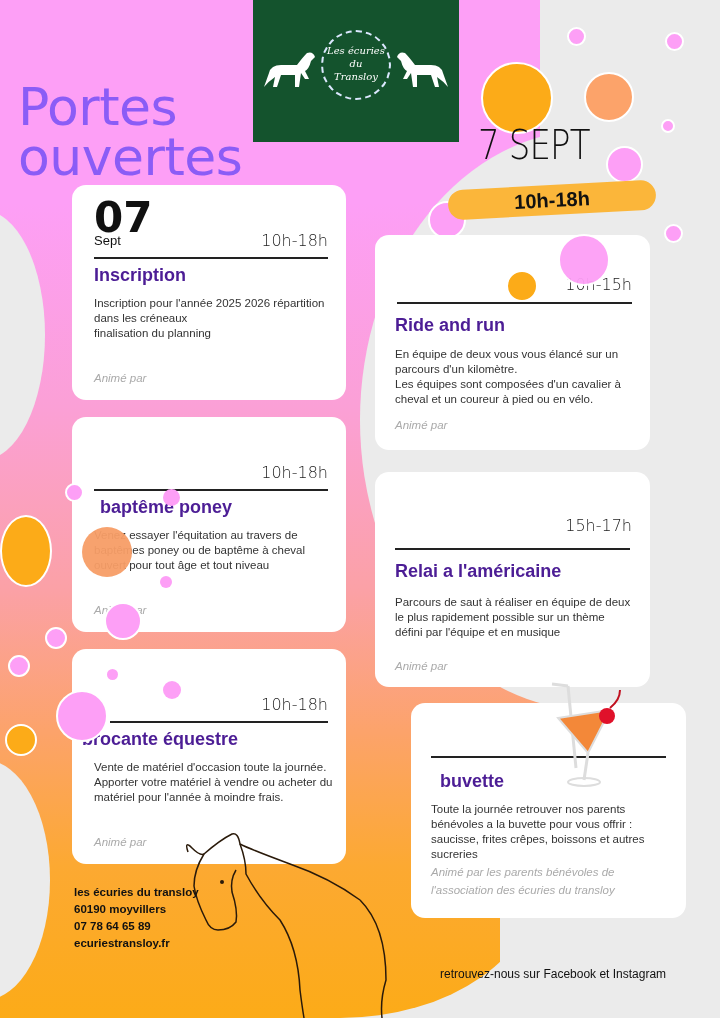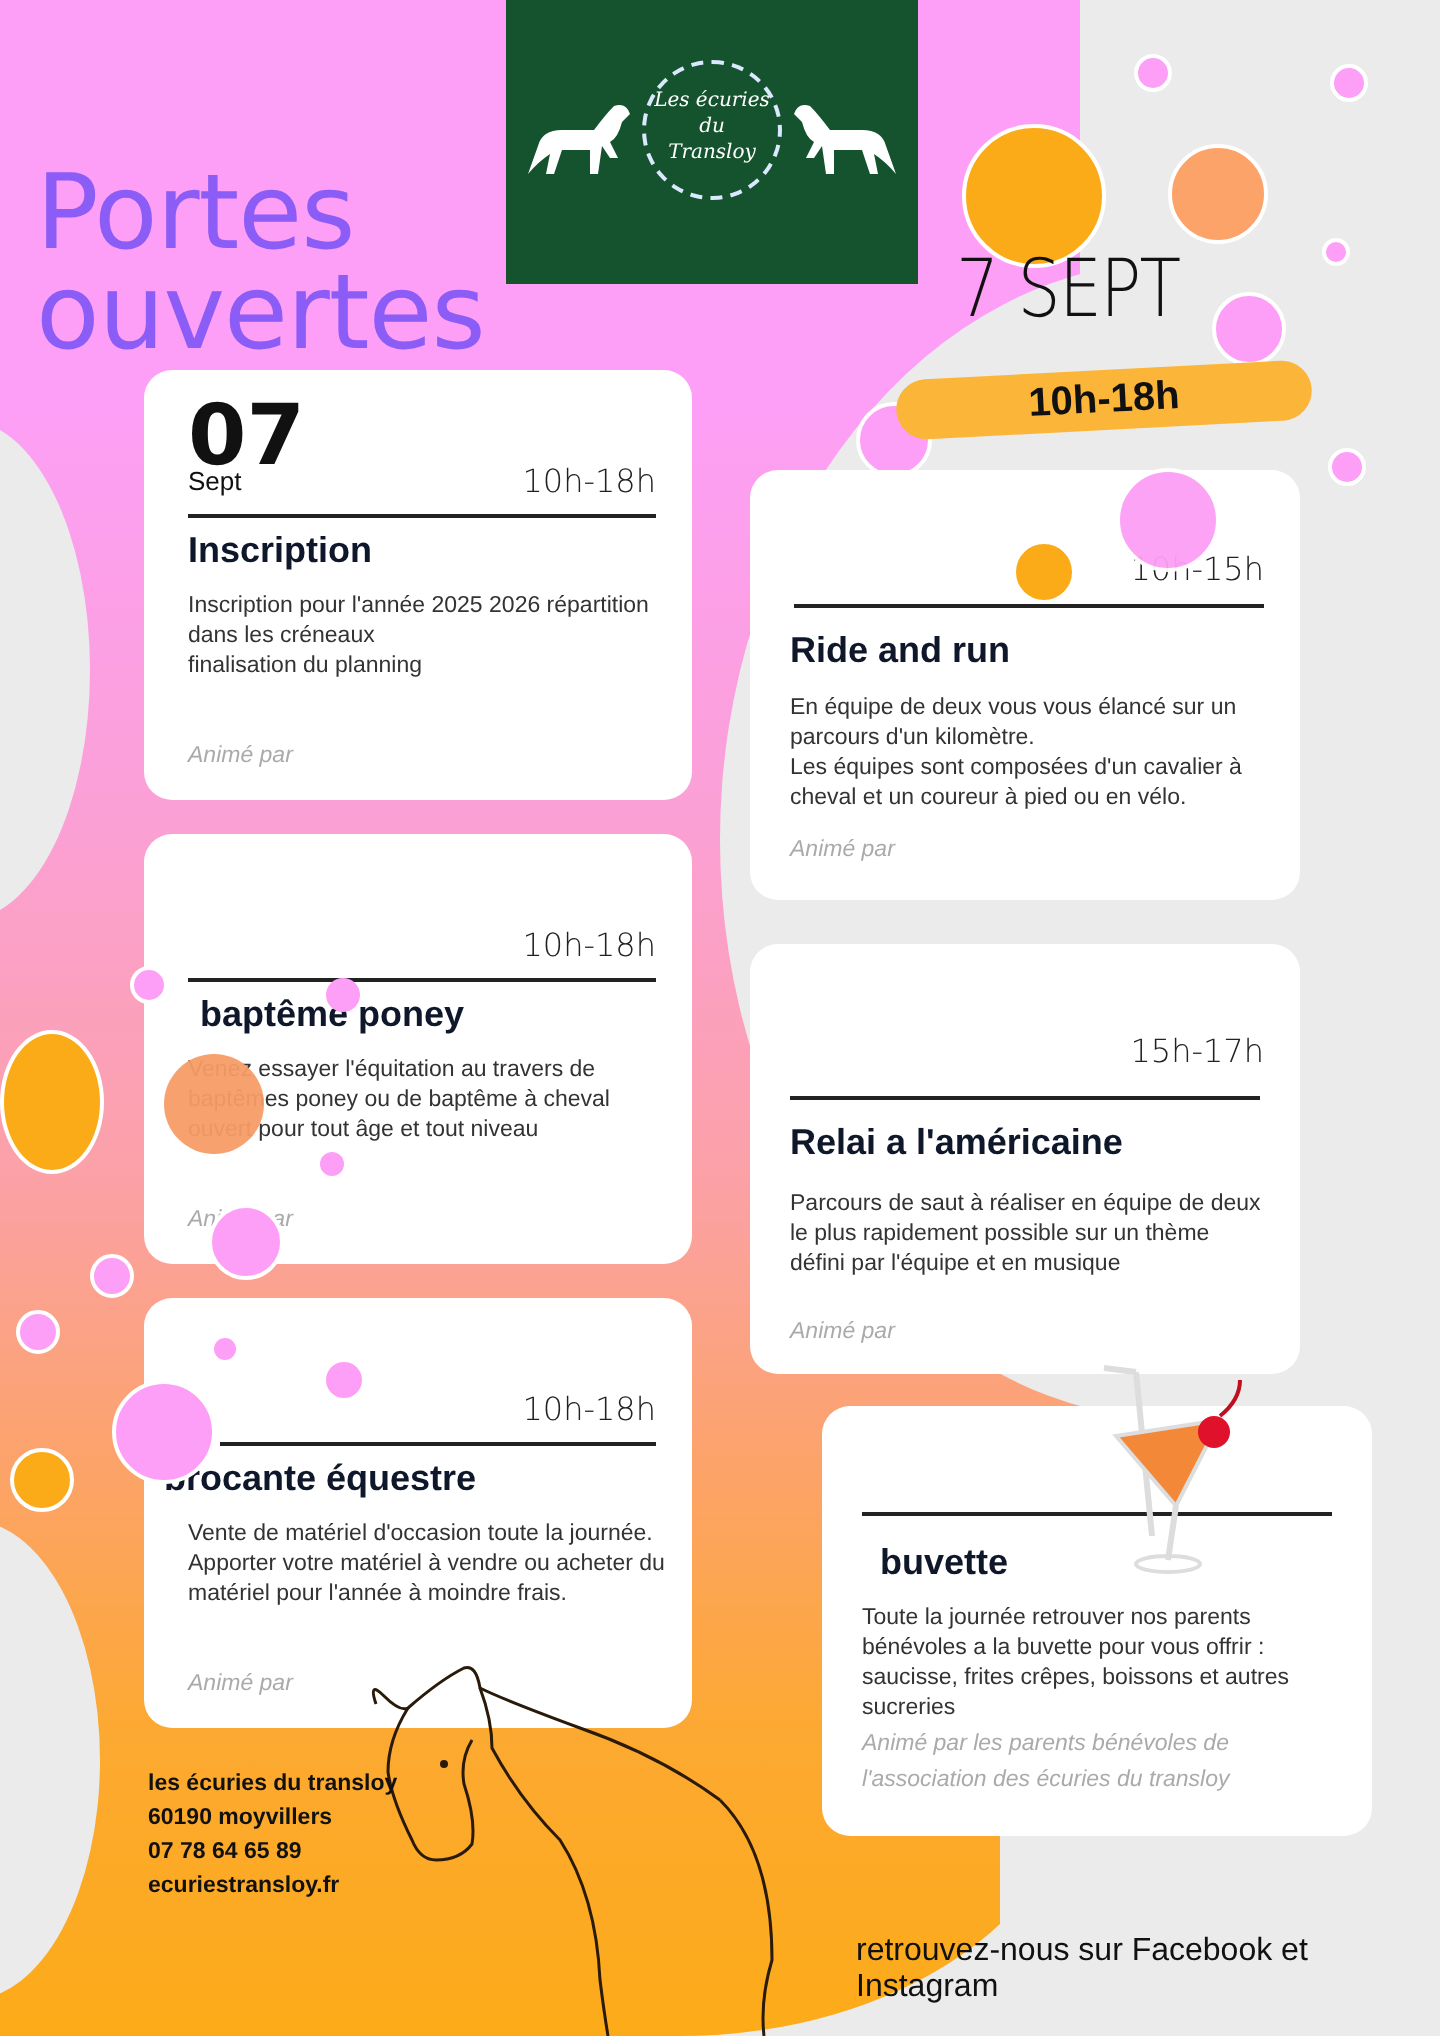--- a/index.html
+++ b/index.html
@@ -41,29 +41,29 @@
   }
   .pill {
     position: absolute; left: 448px; top: 185px; width: 208px; height: 30px; background: #fbb63a;
     border-radius: 15px; transform: rotate(-3deg); text-align: center;
     font-weight: bold; font-size: 20px; line-height: 30px; color: #111;
   }
 
   .card { position: absolute; background: #ffffff; border-radius: 14px; }
   .card .time { position: absolute; right: 18px; font-size: 16px; color: #222; font-family: "DejaVu Sans", sans-serif; font-weight: 300; }
   .card .rule { position: absolute; height: 2px; background: #222; }
-  .card .heading { position: absolute; font-weight: bold; font-size: 18px; color: #0f172a; text-align: right; }
+  .card .heading { position: absolute; font-weight: bold; font-size: 18px; color: #4c1d95; text-align: right; }
   .card .desc { position: absolute; font-size: 11.5px; line-height: 15px; color: #333; }
   .card .host { position: absolute; font-style: italic; font-size: 11.5px; color: #aaa; line-height: 18px; }
 
   .day-num { position: absolute; left: 22px; top: 8px; font-size: 42px; font-weight: bold; color: #111; font-family: "DejaVu Sans", sans-serif; }
   .day-month { position: absolute; left: 22px; top: 48px; font-size: 13px; font-weight: normal; color: #111; }
 
   .contact { position: absolute; left: 74px; top: 884px; font-size: 11.5px; font-weight: bold; line-height: 17px; color: #111; }
-  .social { position: absolute; left: 416px; top: 967px; font-size: 16px; color: #111; padding-left: 12px; }
+  .social { position: absolute; left: 428px; top: 967px; font-size: 12px; color: #111; padding-left: 12px; }
 
   .horse-outline { position: absolute; left: 180px; top: 830px; }
   .cocktail { position: absolute; left: 548px; top: 678px; }
 </style>
 </head>
 <body>
 
 <div class="bg-blob blob-main"></div>
 <div class="bg-blob blob-right-cut"></div>
 <div class="bg-blob blob-left-gray1"></div>

